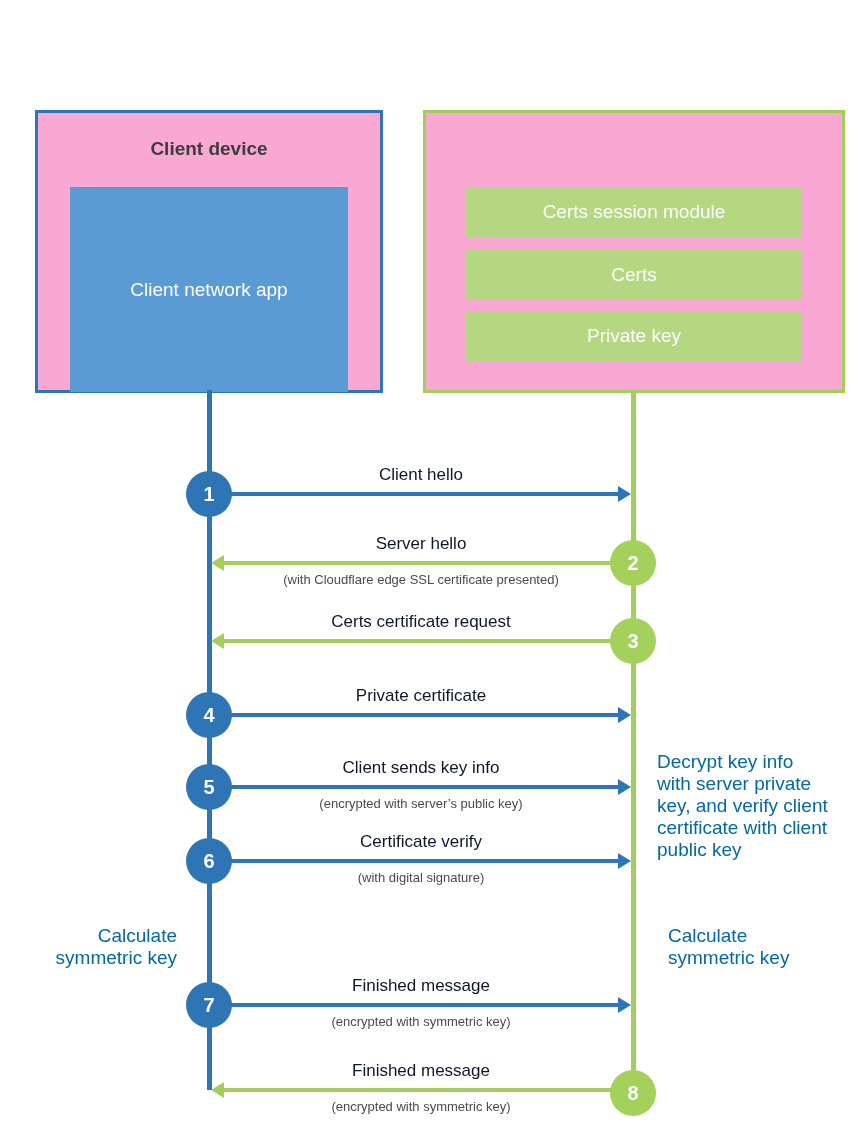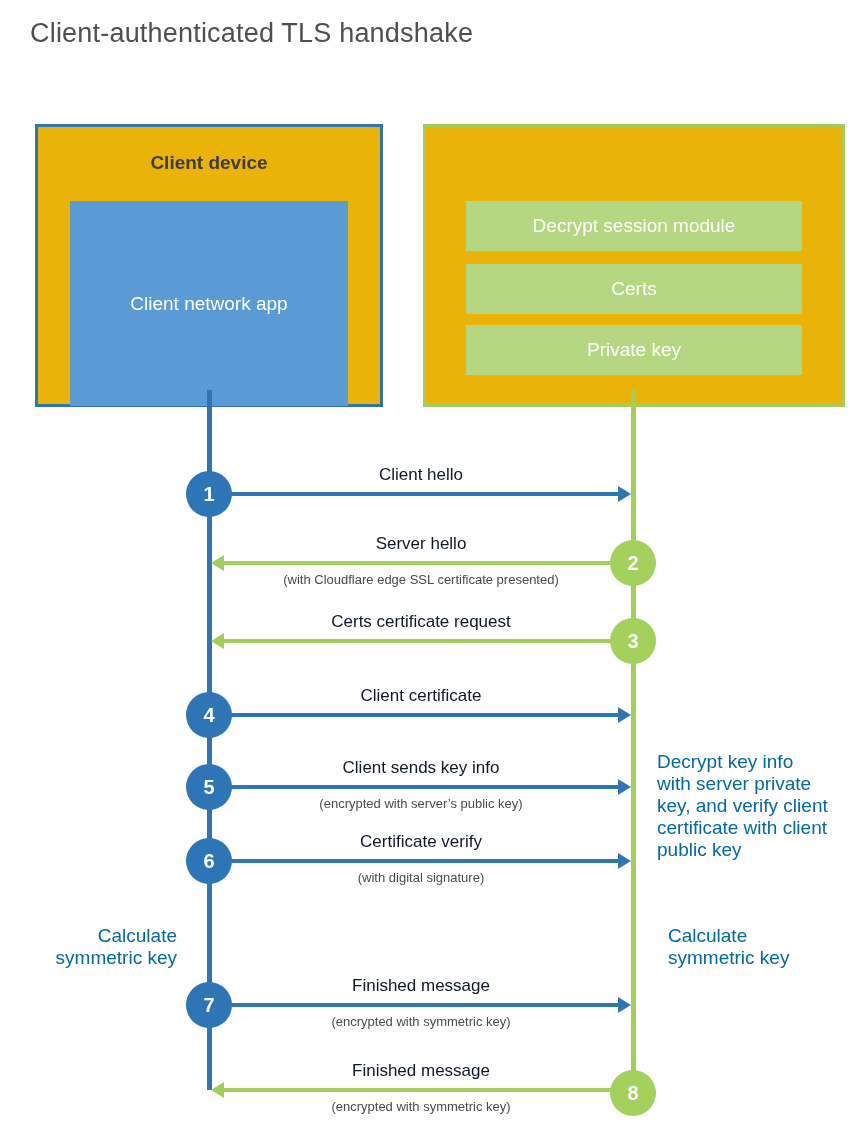--- a/index.html
+++ b/index.html
@@ -2,21 +2,21 @@
 <html><head>
 <meta charset="utf-8">
 <style>
   html,body{margin:0;padding:0;background:#ffffff;}
   body{font-family:"Liberation Sans","DejaVu Sans",sans-serif;}
   #canvas{position:relative;width:865px;height:1146px;background:#ffffff;overflow:hidden;}
 
   .page-title{position:absolute;left:30px;top:18px;font-size:27px;font-weight:300;color:#4f4f4f;letter-spacing:.2px;}
 
   
-  .actor-box{position:absolute;top:124px;height:277px;background:#eab308;box-sizing:content-box;}
+  .actor-box{position:absolute;top:110px;height:277px;background:#f9a8d4;box-sizing:content-box;}
   .client-box{left:35px;width:342px;border:3px solid #2e75b6;}
   .server-box{left:423px;width:416px;border:3px solid #a3ce5a;}
   .actor-title{position:absolute;left:0;top:25px;width:100%;text-align:center;font-size:19px;font-weight:bold;color:#3d3d3d;}
 
   .client-app{position:absolute;left:32px;top:74px;width:278px;height:205px;background:#5b9bd5;
               display:flex;align-items:center;justify-content:center;text-align:center;}
   .client-app span{color:#ffffff;font-size:19px;line-height:26px;max-width:170px;display:block;}
 
   .server-bar{position:absolute;left:40px;width:336px;height:50px;background:#b6d782;
               color:#ffffff;font-size:19px;text-align:center;line-height:50px;}
@@ -49,31 +49,30 @@
   .side-note{position:absolute;font-size:19px;line-height:22px;color:#0369a1;z-index:2;}
   .note-decrypt{left:657px;top:751px;width:175px;text-align:left;}
   .note-calc-left{left:40px;top:925px;width:137px;text-align:right;}
   .note-calc-right{left:668px;top:925px;width:137px;text-align:left;}
 </style>
 </head>
 <body>
 
 <div id="canvas">
 
-  <div class="page-title">Client-authenticated TLS handshake</div>
 
   <div class="actor-box client-box">
     <div class="actor-title">Client device</div>
     <div class="client-app">
       <span>Client network app</span>
     </div>
   </div>
 
   <div class="actor-box server-box">
-    <div class="server-bar" style="top:74px">Decrypt session module</div>
+    <div class="server-bar" style="top:74px">Certs session module</div>
     <div class="server-bar" style="top:198px">Private key</div>
     <div class="server-bar" style="top:137px">Certs</div>
   </div>
 
   <div class="lifeline blue"></div>
   <div class="lifeline green"></div>
 
   <div>
     <div class="msg-label" style="top:465px">Client hello</div>
     <div class="arrow-line blue" style="left:209px;top:492px;width:409px"></div>
@@ -96,21 +95,21 @@
   <div>
     <div class="msg-label" style="top:612px">Certs certificate request</div>
     <div class="arrow-head left green" style="left:211px;top:633px"></div>
     <div class="arrow-line green" style="left:224px;top:639px;width:409px"></div>
     <div class="step-circle green" style="left:610px;top:618px">
         <span>3</span>
       </div>
   </div>
 
   <div>
-    <div class="msg-label" style="top:686px">Client certificate</div>
+    <div class="msg-label" style="top:686px">Private certificate</div>
     <div class="arrow-line blue" style="left:209px;top:713px;width:409px"></div>
     <div class="arrow-head right blue" style="left:618px;top:707px"></div>
     <div class="step-circle blue" style="left:186px;top:692px">
         <span>4</span>
       </div>
   </div>
 
   <div>
     <div class="msg-label" style="top:758px">Client sends key info</div>
     <div class="arrow-line blue" style="left:209px;top:785px;width:409px"></div>

